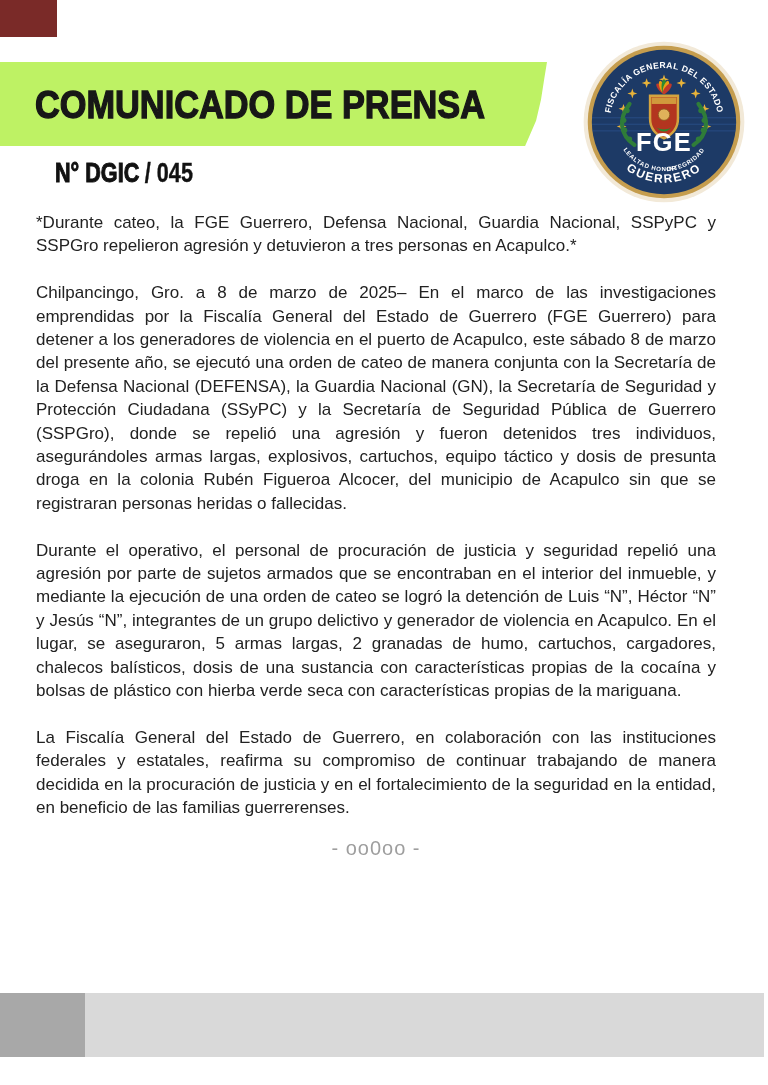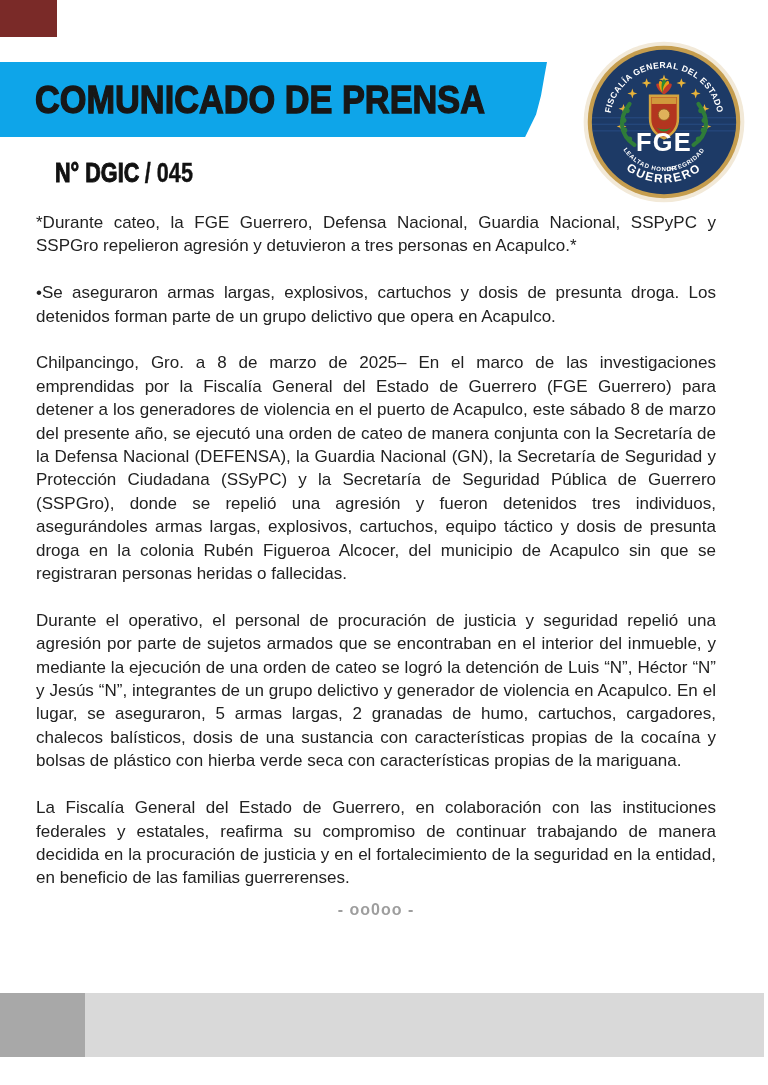--- a/index.html
+++ b/index.html
@@ -1,40 +1,40 @@
 <!DOCTYPE html>
 <html><head>
 <meta charset="utf-8">
 <style>
   html,body{margin:0;padding:0;}
   body{width:768px;height:1085px;background:#ffffff;font-family:"Liberation Sans","DejaVu Sans",sans-serif;}
   #page{position:relative;width:768px;height:1085px;background:#ffffff;overflow:hidden;}
 
   .corner-accent{position:absolute;left:0;top:0;width:57px;height:37px;background:#7a2a28;}
 
-  .banner{position:absolute;left:0;top:62px;width:547px;height:75px;background:#0ea5e9;
+  .banner{position:absolute;left:0;top:62px;width:547px;height:84px;background:#bef264;
     clip-path:polygon(0 0,100% 0,99.5% 20%,98.9% 45%,98% 70%,96% 100%,0 100%);
     display:flex;align-items:center;text-align:center;}
   .banner-title{margin-left:35px;font-size:39px;font-weight:800;color:#171717;line-height:1;
     letter-spacing:0px;-webkit-text-stroke:1.3px #171717;transform:scaleX(0.88);transform-origin:left center;white-space:nowrap;}
 
   .doc-number{position:absolute;left:55px;top:160px;font-size:27px;font-weight:800;color:#111;
     transform:scaleX(0.8);transform-origin:left top;white-space:nowrap;line-height:1;}
   .doc-number .lbl{-webkit-text-stroke:1px #111;}
   .doc-number .val{-webkit-text-stroke:0.4px #111;margin-left:7px;font-weight:700;}
 
   .seal{position:absolute;left:582px;top:40px;width:164px;height:164px;}
   .seal svg{display:block;width:100%;height:100%;}
   .seal text{font-family:"Liberation Sans","DejaVu Sans",sans-serif;}
 
   .bodytext{position:absolute;left:36px;top:211px;width:680px;font-size:17px;line-height:23.4px;
     color:#222222;text-align:justify;}
   .bodytext p{margin:0 0 23.4px 0;}
-  .bodytext p.nogap{margin-bottom:8px;}
-  .closing{margin:0;text-align:center;color:#9e9e9e;font-weight:bold;font-size:16px;letter-spacing:1px;line-height:23.4px;}
+  .bodytext p.nogap{margin-bottom:17px;}
+  .closing{margin:0;text-align:center;color:#9e9e9e;font-weight:normal;font-size:20px;letter-spacing:1px;line-height:23.4px;}
 
   .footer-dark{position:absolute;left:0;top:993px;width:85px;height:64px;background:#a8a8a8;}
   .footer-light{position:absolute;left:85px;top:993px;width:679px;height:64px;background:#d9d9d9;}
 </style>
 </head>
 <body>
 
 <div id="page">
 
   <div class="corner-accent"></div>
@@ -130,21 +130,20 @@
       </text>
     </svg>
   </div>
 
   <div class="doc-number">
     <span class="lbl">N° DGIC</span><span class="val">/ 045</span>
   </div>
 
   <div class="bodytext">
     <p>*Durante cateo, la FGE Guerrero, Defensa Nacional, Guardia Nacional, SSPyPC y SSPGro repelieron agresión y detuvieron a tres personas en Acapulco.*</p>
-    <p>•Se aseguraron armas largas, explosivos, cartuchos y dosis de presunta droga. Los detenidos forman parte de un grupo delictivo que opera en Acapulco.</p>
     <p>Chilpancingo, Gro. a 8 de marzo de 2025– En el marco de las investigaciones emprendidas por la Fiscalía General del Estado de Guerrero (FGE Guerrero) para detener a los generadores de violencia en el puerto de Acapulco, este sábado 8 de marzo del presente año, se ejecutó una orden de cateo de manera conjunta con la Secretaría de la Defensa Nacional (DEFENSA), la Guardia Nacional (GN), la Secretaría de Seguridad y Protección Ciudadana (SSyPC) y la Secretaría de Seguridad Pública de Guerrero (SSPGro), donde se repelió una agresión y fueron detenidos tres individuos, asegurándoles armas largas, explosivos, cartuchos, equipo táctico y dosis de presunta droga en la colonia Rubén Figueroa Alcocer, del municipio de Acapulco sin que se registraran personas heridas o fallecidas.</p>
     <p>Durante el operativo, el personal de procuración de justicia y seguridad repelió una agresión por parte de sujetos armados que se encontraban en el interior del inmueble, y mediante la ejecución de una orden de cateo se logró la detención de Luis “N”, Héctor “N” y Jesús “N”, integrantes de un grupo delictivo y generador de violencia en Acapulco. En el lugar, se aseguraron, 5 armas largas, 2 granadas de humo, cartuchos, cargadores, chalecos balísticos, dosis de una sustancia con características propias de la cocaína y bolsas de plástico con hierba verde seca con características propias de la mariguana.</p>
     <p class="nogap">La Fiscalía General del Estado de Guerrero, en colaboración con las instituciones federales y estatales, reafirma su compromiso de continuar trabajando de manera decidida en la procuración de justicia y en el fortalecimiento de la seguridad en la entidad, en beneficio de las familias guerrerenses.</p>
     <p class="closing">- oo0oo -</p>
   </div>
 
   <div class="footer-dark"></div>
   <div class="footer-light"></div>
 
 </div>

